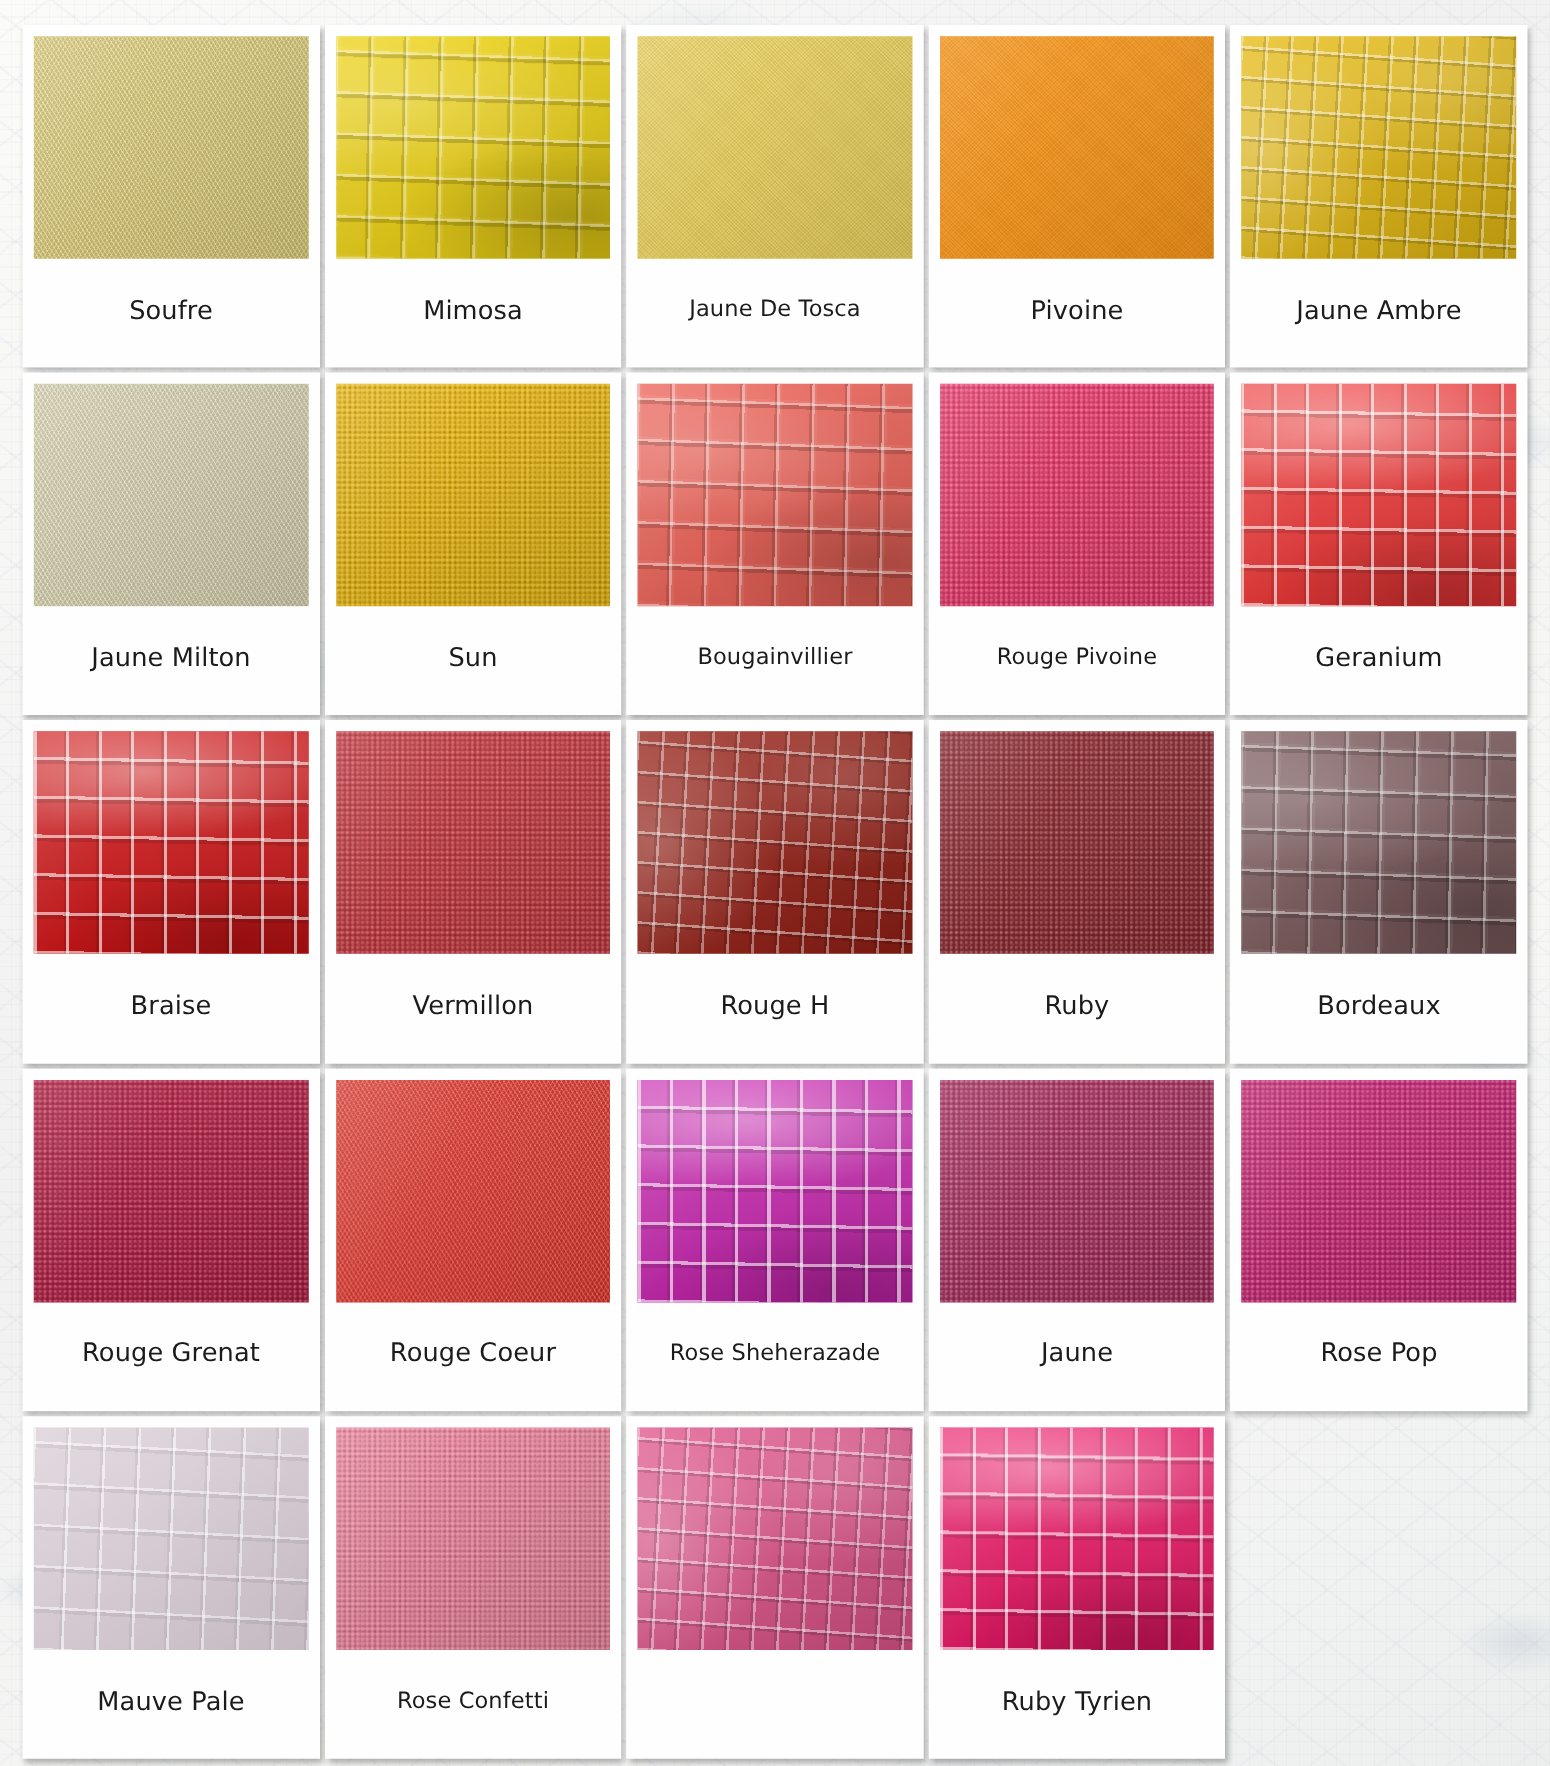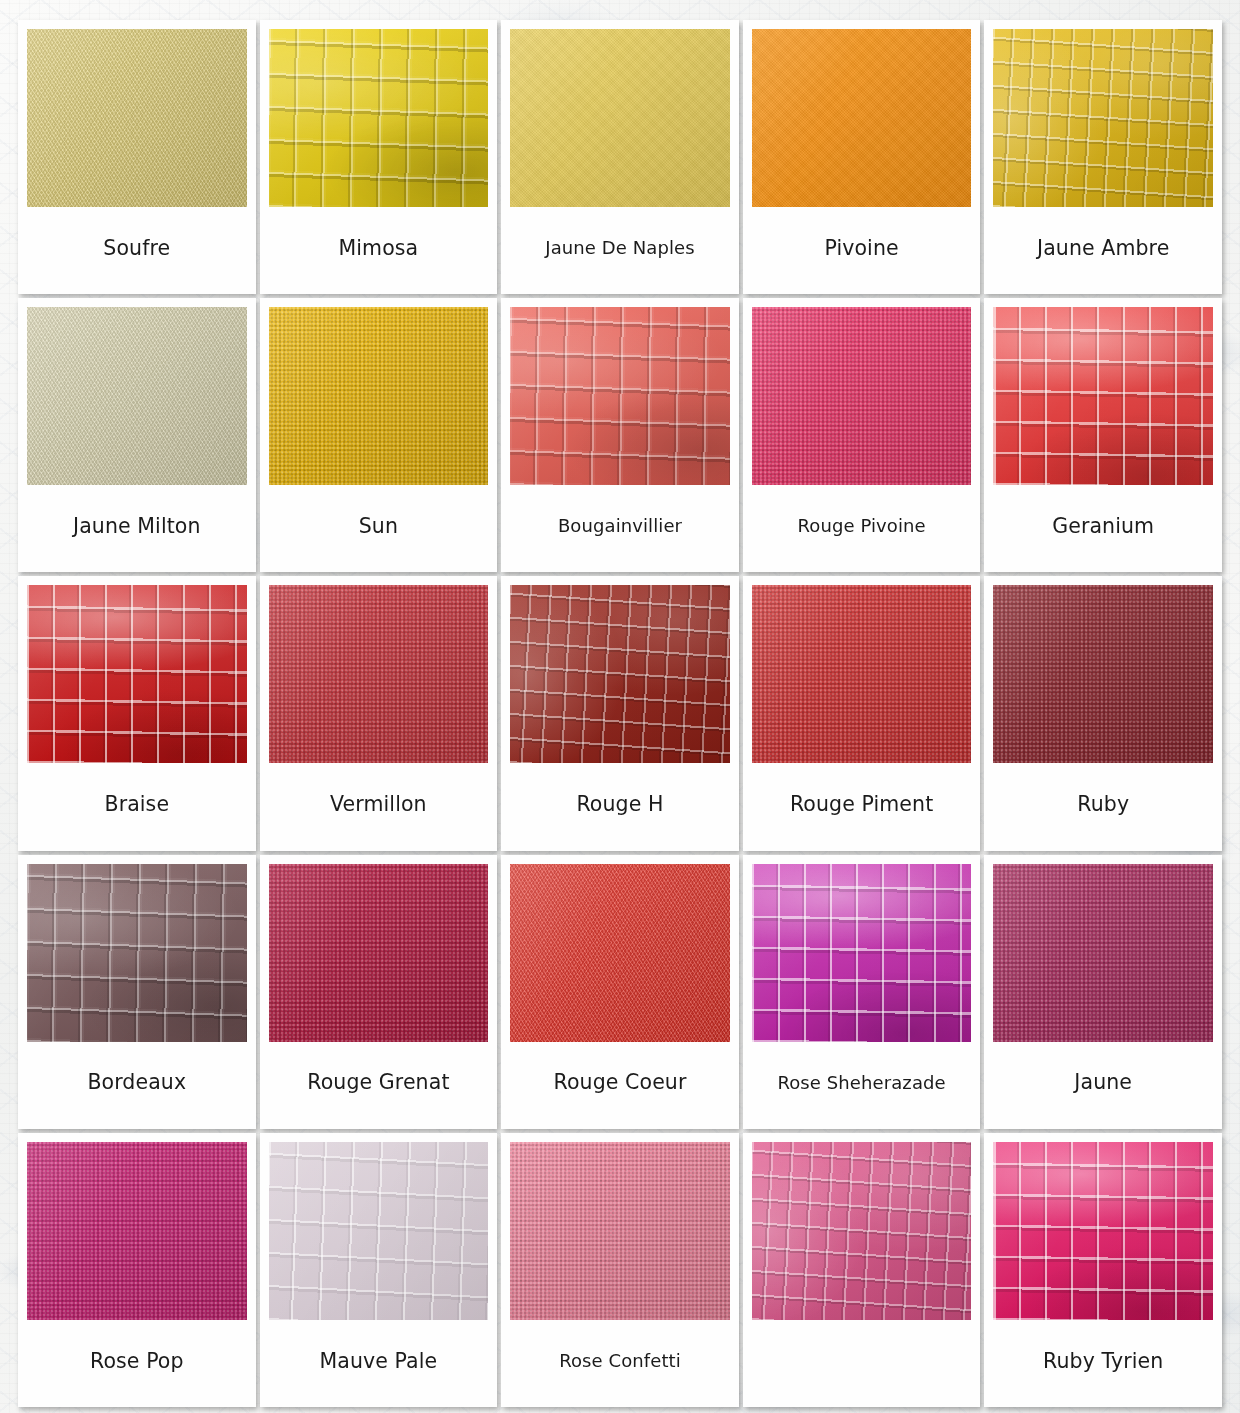--- a/index.html
+++ b/index.html
@@ -204,21 +204,21 @@
         <div class="tex t-croc"></div>
         <div class="sheen"></div>
       </div>
       <div class="label">Mimosa</div>
     </div>
     <div class="card">
       <div class="swatch" style="background-color: rgb(232, 206, 89);">
         <div class="tex t-smooth"></div>
         <div class="sheen"></div>
       </div>
-      <div class="label shrink">Jaune De Naples</div>
+      <div class="label shrink">Jaune De Tosca</div>
     </div>
     <div class="card">
       <div class="swatch" style="background-color: rgb(247, 145, 16);">
         <div class="tex t-smooth"></div>
         <div class="sheen"></div>
       </div>
       <div class="label">Pivoine</div>
     </div>
     <div class="card">
       <div class="swatch" style="background-color: rgb(230, 187, 18);">
@@ -277,27 +277,20 @@
       <div class="label">Vermillon</div>
     </div>
     <div class="card">
       <div class="swatch" style="background-color: rgb(150, 32, 22);">
         <div class="tex t-croc2"></div>
         <div class="sheen"></div>
       </div>
       <div class="label">Rouge H</div>
     </div>
     <div class="card">
-      <div class="swatch" style="background-color: rgb(205, 52, 53);">
-        <div class="tex t-grain"></div>
-        <div class="sheen"></div>
-      </div>
-      <div class="label">Rouge Piment</div>
-    </div>
-    <div class="card">
       <div class="swatch" style="background-color: rgb(142, 42, 50);">
         <div class="tex t-grain"></div>
         <div class="sheen"></div>
       </div>
       <div class="label">Ruby</div>
     </div>
     <div class="card">
       <div class="swatch" style="background-color: rgb(123, 90, 92);">
         <div class="tex t-croc"></div>
         <div class="sheen"></div>

